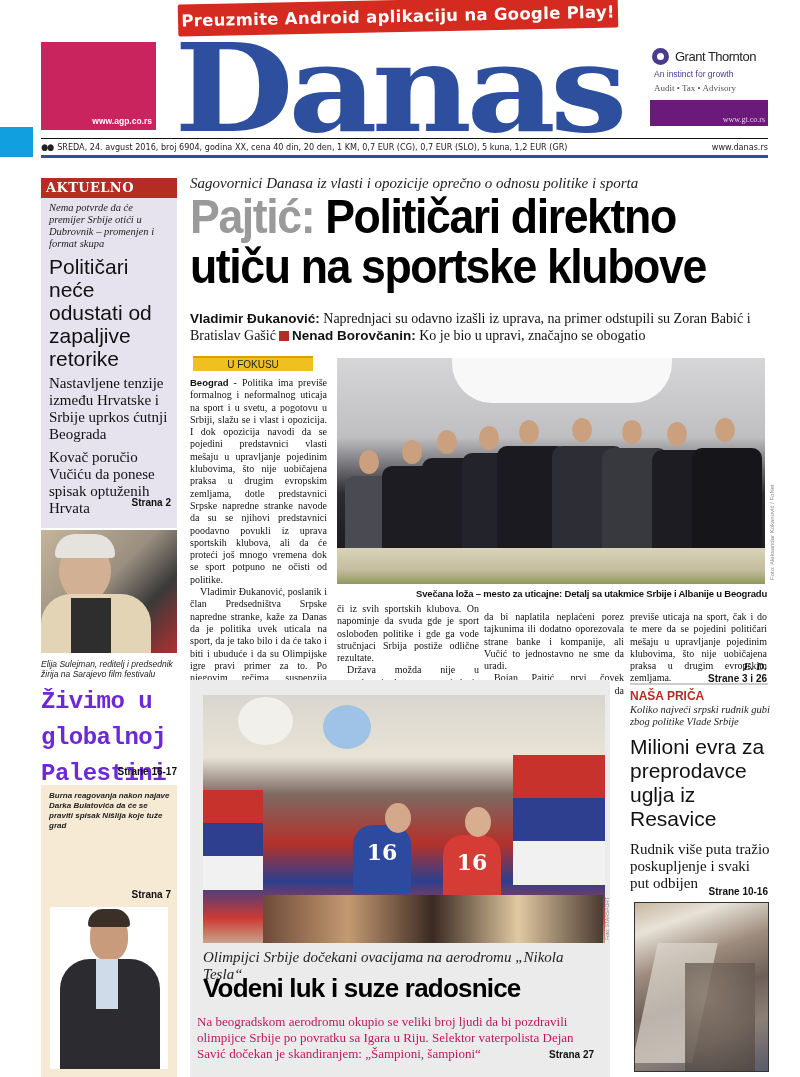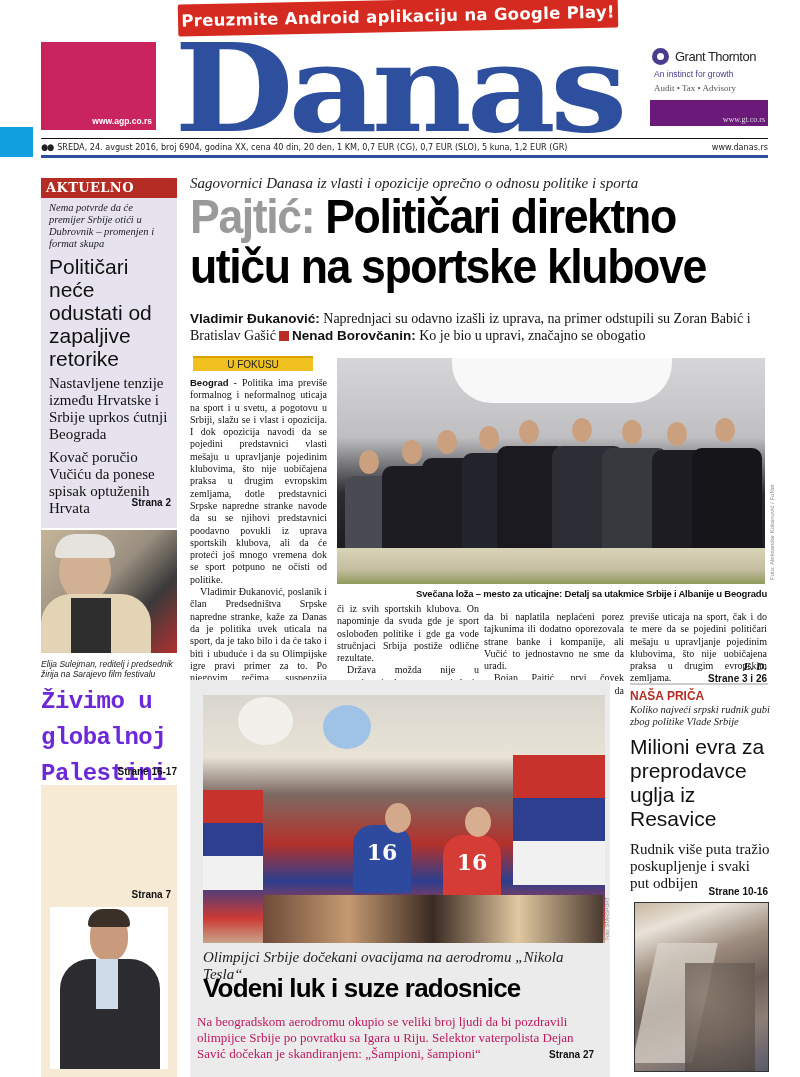--- a/index.html
+++ b/index.html
@@ -193,20 +193,21 @@
   <div class="abs" style="left:18px;top:10px;width:52px;height:62px;border-radius:50%;background:#d2b094"></div>
   <div class="abs" style="left:14px;top:4px;width:60px;height:24px;border-radius:30px 30px 6px 6px;background:#e6e3df"></div>
   <div class="abs" style="left:0;top:64px;width:110px;height:60px;border-radius:30px 30px 0 0;background:#e2d4b4"></div>
   <div class="abs" style="left:30px;top:68px;width:40px;height:55px;background:#2e2e2e"></div>
 </div>
 <div id="elija-cap" class="abs">Elija Sulejman, reditelj i predsednik žirija na Sarajevo film festivalu</div>
 <div id="elija-hl" class="abs">Živimo u globalnoj Palestini</div>
 <div id="strana-elija" class="abs strana">Strane 16-17</div>
 
 <div id="nis-box" class="abs">
+  <div class="sans" style="position:absolute;left:8px;top:6px;width:124px;font-style:italic;font-weight:bold;font-size:8px;line-height:10px;color:#222">Burna reagovanja nakon najave Darka Bulatovića da će se praviti spisak Nišlija koje tuže grad</div>
   <div class="strana" style="position:absolute;right:6px;top:104px">Strana 7</div>
   <div class="photo" style="position:absolute;left:9px;top:122px;width:118px;height:162px;background:#fff">
     <div style="position:absolute;left:40px;top:6px;width:38px;height:48px;border-radius:45%;background:#c89b7d"></div>
     <div style="position:absolute;left:38px;top:2px;width:42px;height:18px;border-radius:20px 20px 4px 4px;background:#3a3028"></div>
     <div style="position:absolute;left:10px;top:52px;width:100px;height:110px;border-radius:30px 30px 0 0;background:#2c2c30"></div>
     <div style="position:absolute;left:46px;top:52px;width:22px;height:50px;background:#cfdbe8"></div>
   </div>
 </div>
 
 <div id="olymp-box" class="abs"></div>

